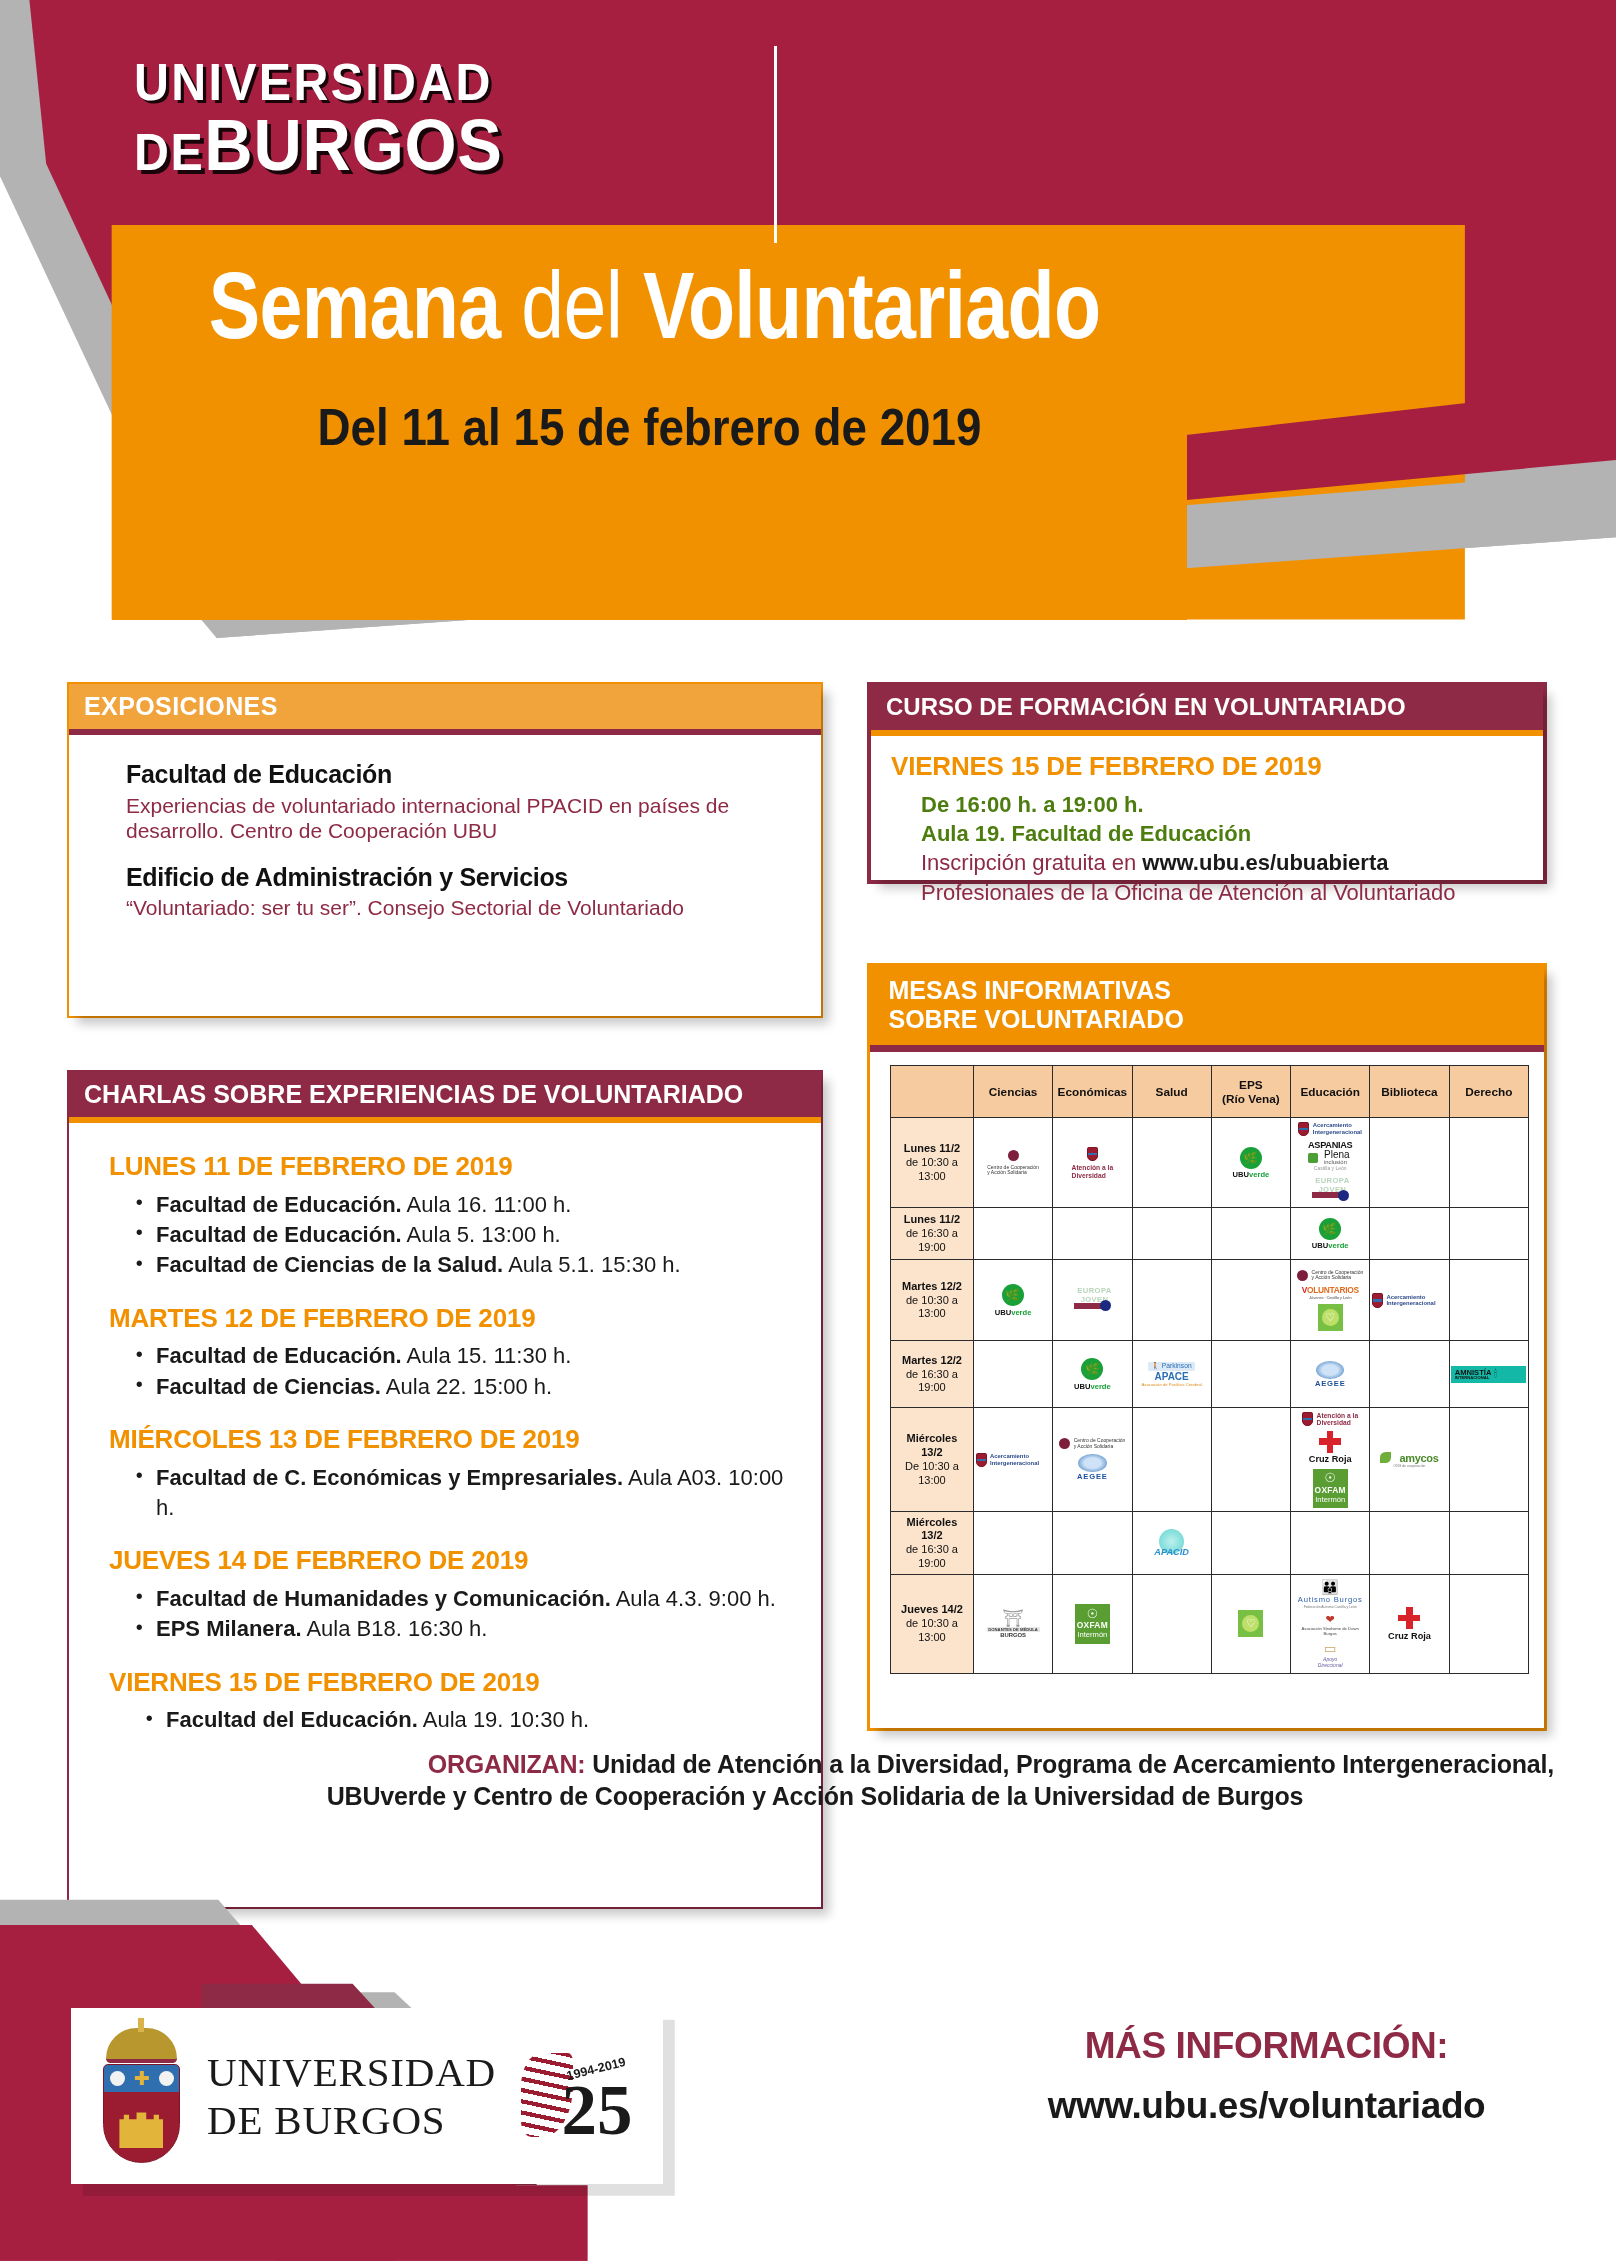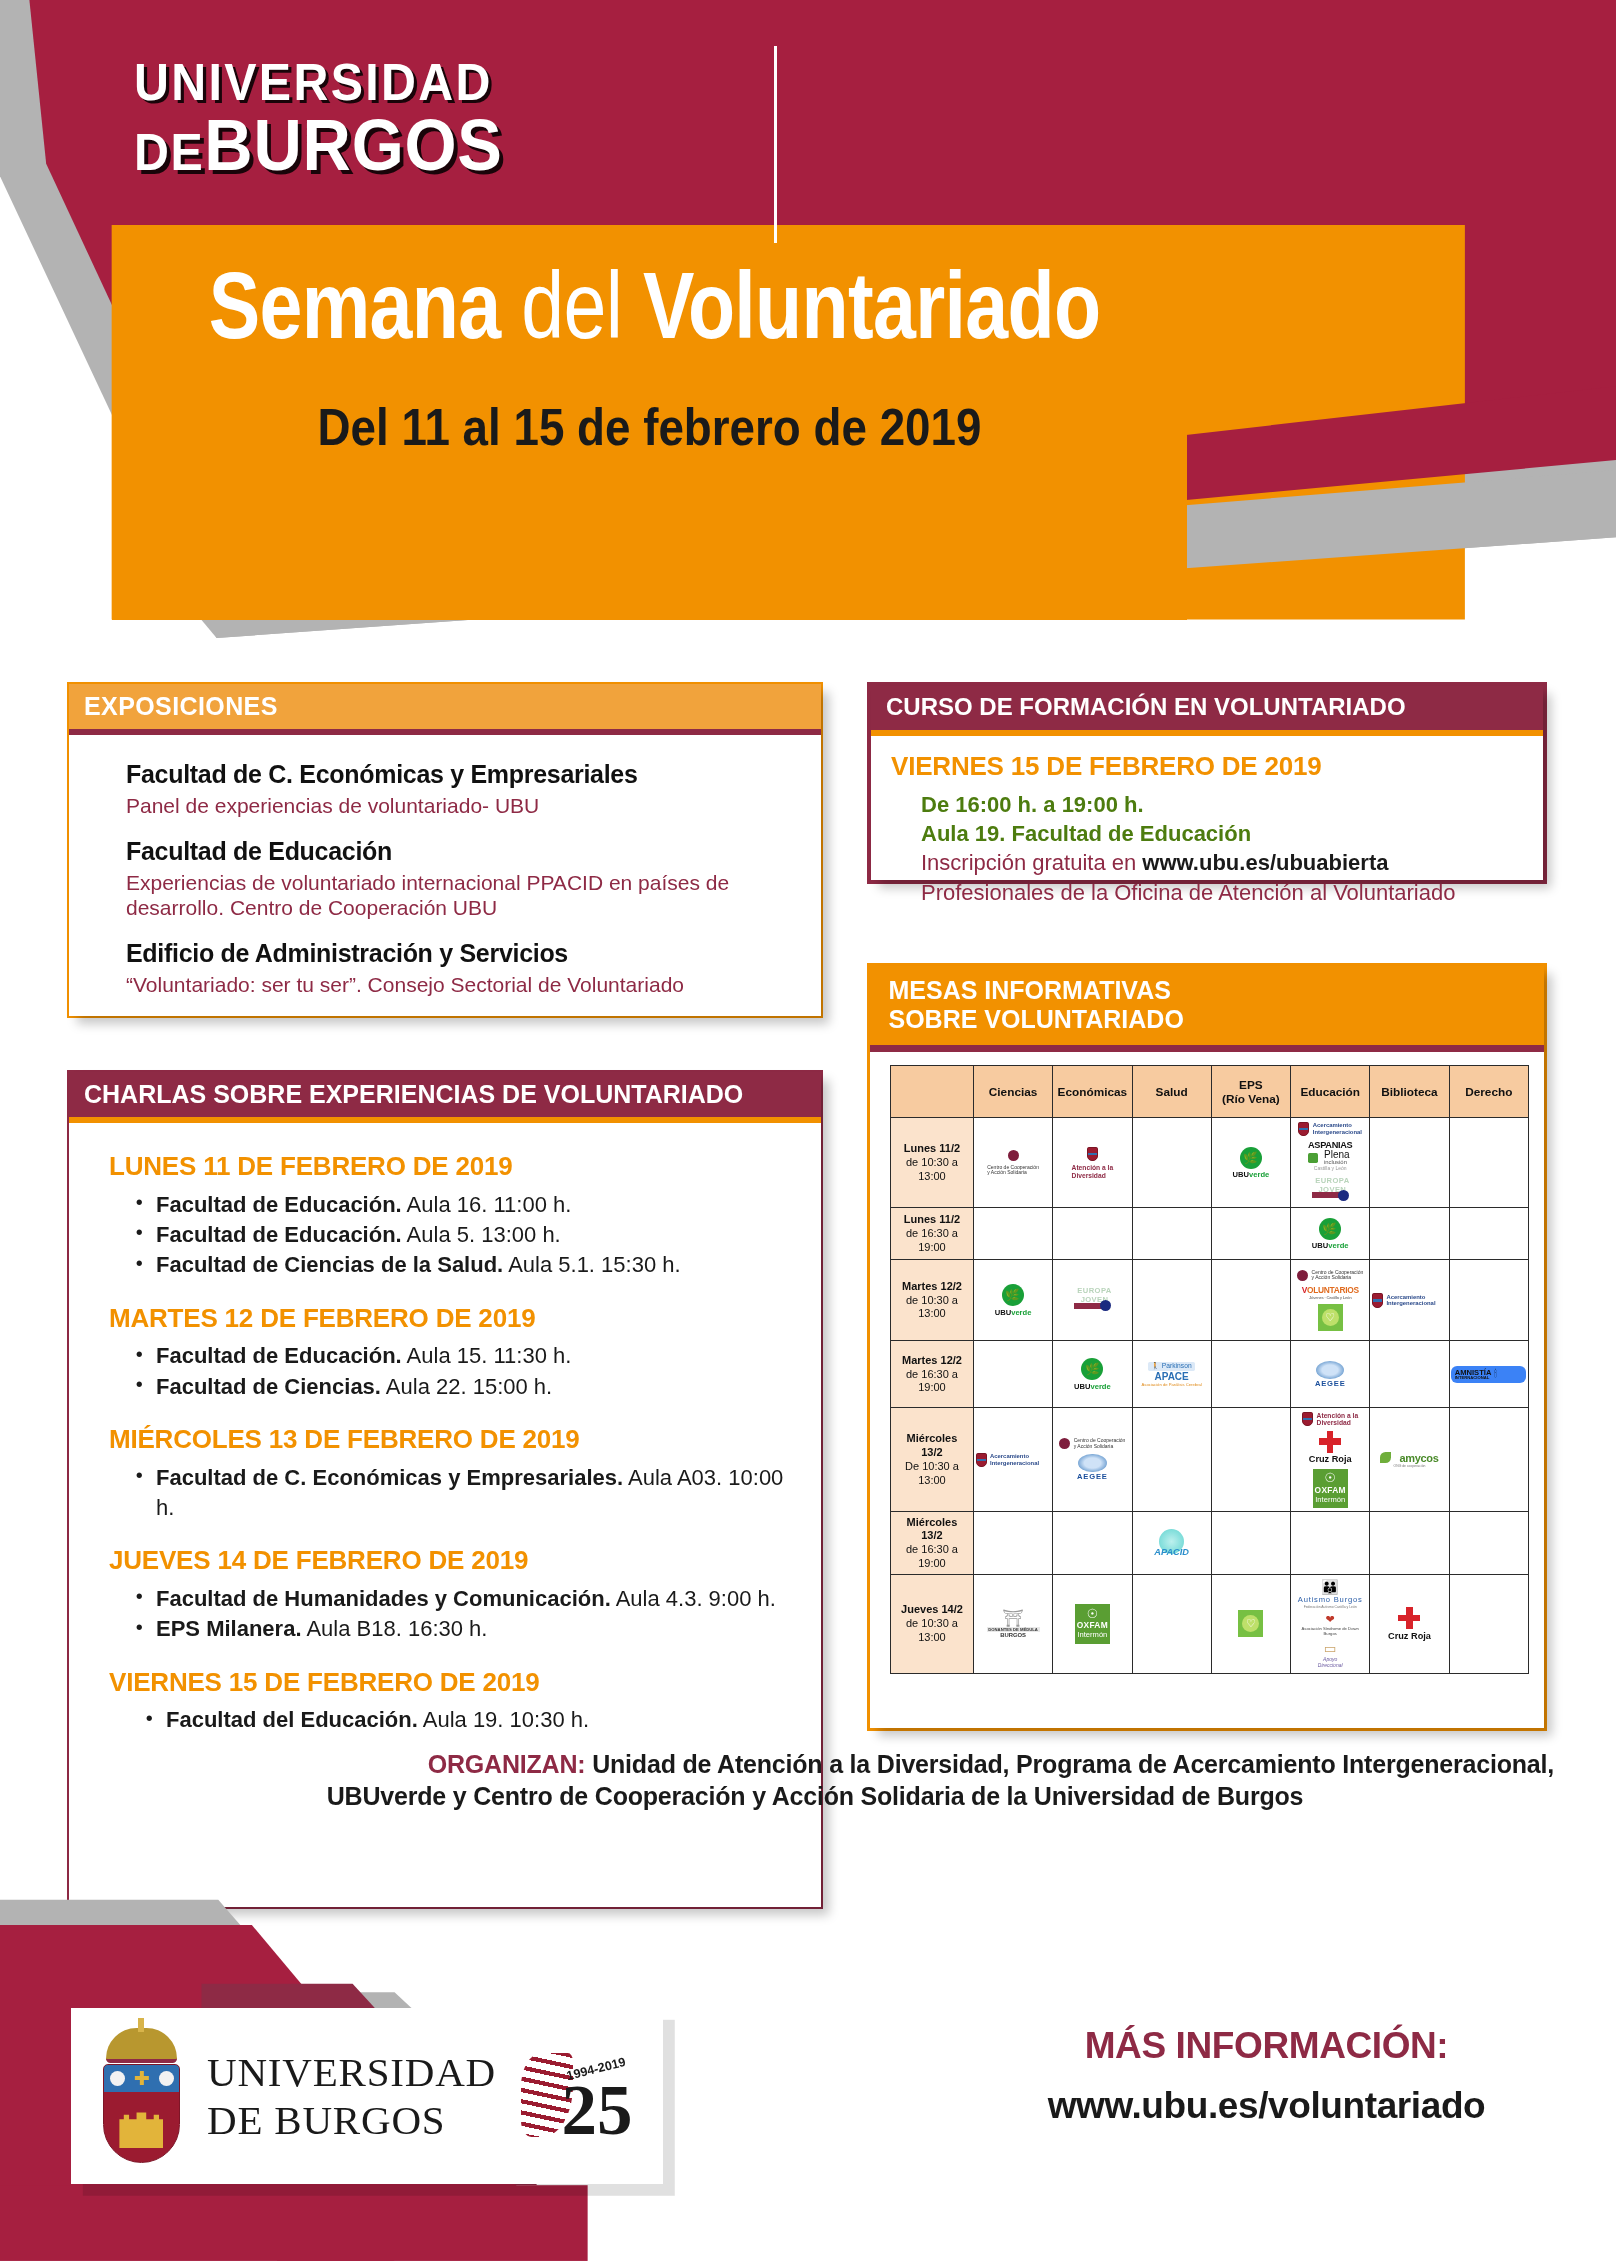--- a/index.html
+++ b/index.html
@@ -222,21 +222,21 @@
 
   .apace { display: flex; flex-direction: column; align-items: center; }
   .apace .pk { background: #dce9f7; color: #2a6fb5; font-size: 6.7px; padding: 0.8px 3.4px; border-radius: 1.7px; }
   .apace .nm { font-size: 10px; font-weight: 700; color: #2a6fb5; }
   .apace .sub { font-size: 4.2px; color: #e08a18; }
 
   .aegee { display: flex; flex-direction: column; align-items: center; }
   .aegee .globe { width: 28.5px; height: 18.5px; border-radius: 50%; background: radial-gradient(#cfe2f7 40%, #2a6fb5); position: relative; }
   .aegee .nm { font-size: 7.6px; font-weight: 700; color: #1b4f9c; letter-spacing: 0.8px; }
 
-  .amnistia { background: #3b82f6; padding: 2.5px 3.4px; display: flex; align-items: center; gap: 2.5px; border-radius: 6px; }
+  .amnistia { background: #14b8a6; padding: 2.5px 3.4px; display: flex; align-items: center; gap: 2.5px; }
   .amnistia .t { font-size: 7.6px; font-weight: 700; color: #111; line-height: 1; text-align: left; }
   .amnistia .t small { display: block; font-size: 4.2px; }
   .amnistia .cand { font-size: 10px; }
 
   .amycos { display: flex; flex-direction: column; align-items: center; }
   .amycos .top { display: flex; align-items: center; gap: 8px; }
   .amycos .leaf { width: 11px; height: 11px; background: #6fae3b; border-radius: 50% 0 50% 0; }
   .amycos .nm { font-size: 11px; font-weight: 700; color: #4a8a2a; letter-spacing: -0.3px; }
   .amycos .sub { font-size: 3.4px; color: #777; }
 
@@ -397,24 +397,20 @@
   </div>
   <div class="sub-title">Del 11 al 15 de febrero de 2019</div>
 </div>
 
 <div class="panel" id="exposiciones">
   <div class="shadow-box"></div>
   <div class="panel-inner">
     <div class="panel-head">EXPOSICIONES</div>
     <div class="rule"></div>
     <div class="exp-body">
-      <div class="exp-item">
-        <div class="exp-title">Facultad de C. Económicas y Empresariales</div>
-        <div class="exp-desc">Panel de experiencias de voluntariado- UBU</div>
-      </div>
       <div class="exp-item">
         <div class="exp-title">Facultad de Educación</div>
         <div class="exp-desc">Experiencias de voluntariado internacional PPACID en países de desarrollo. Centro de Cooperación UBU</div>
       </div>
       <div class="exp-item">
         <div class="exp-title">Edificio de Administración y Servicios</div>
         <div class="exp-desc">“Voluntariado: ser tu ser”. Consejo Sectorial de Voluntariado</div>
       </div>
     </div>
   </div>

